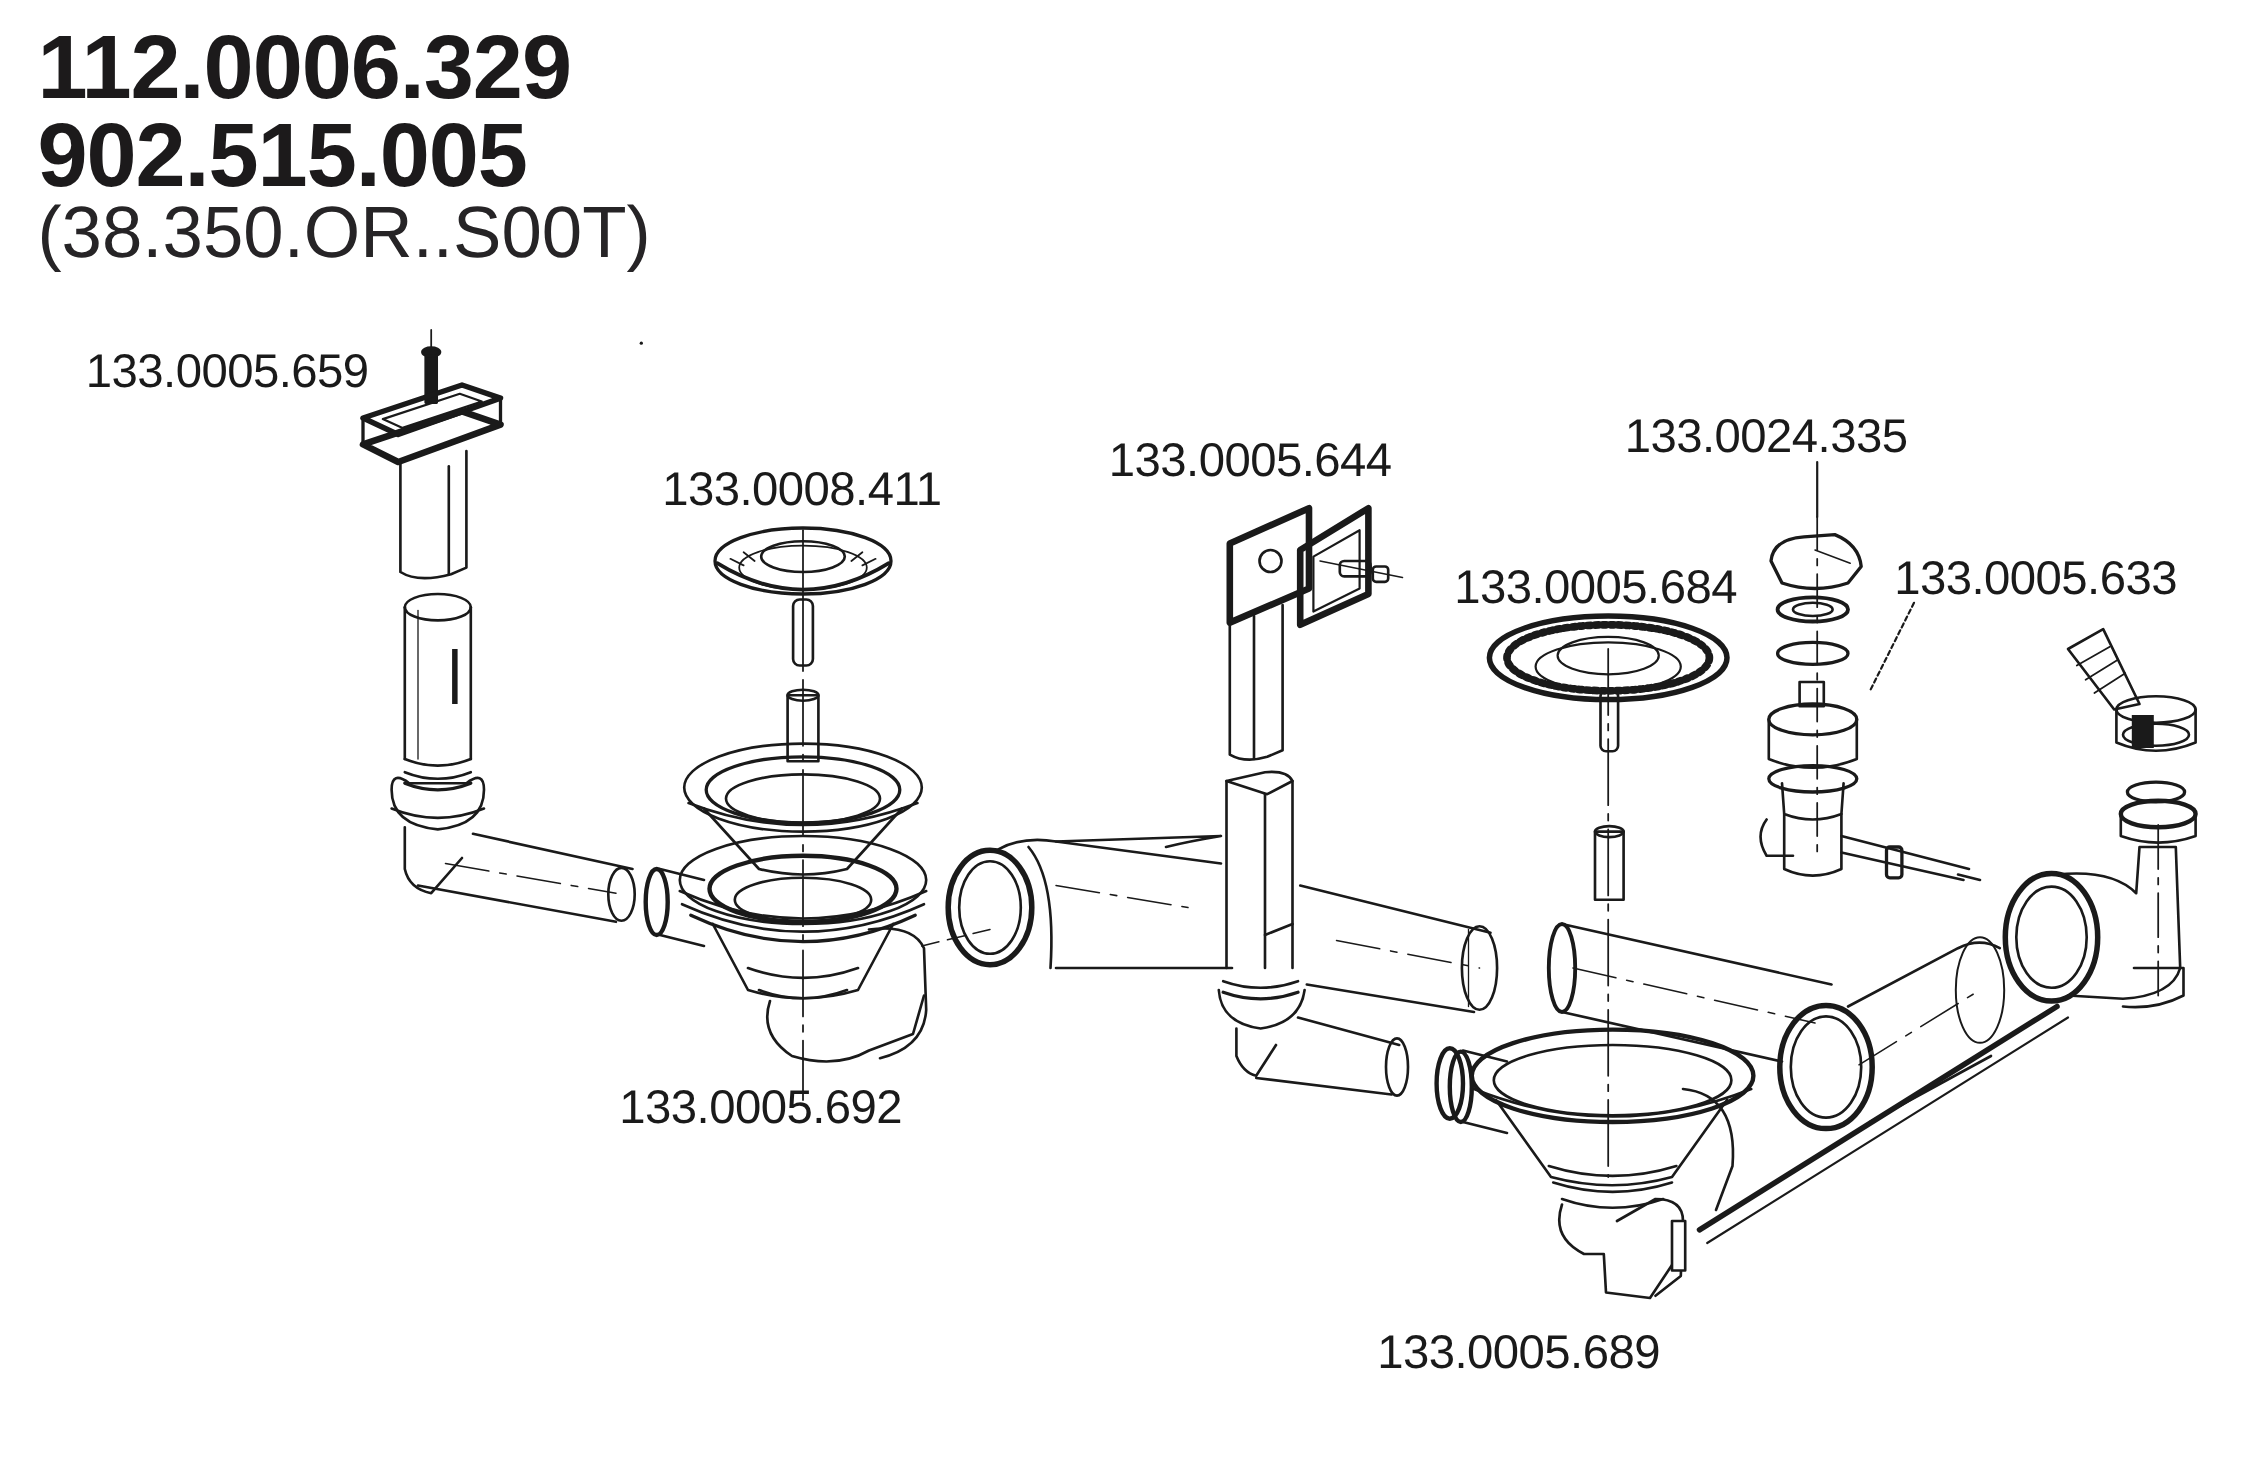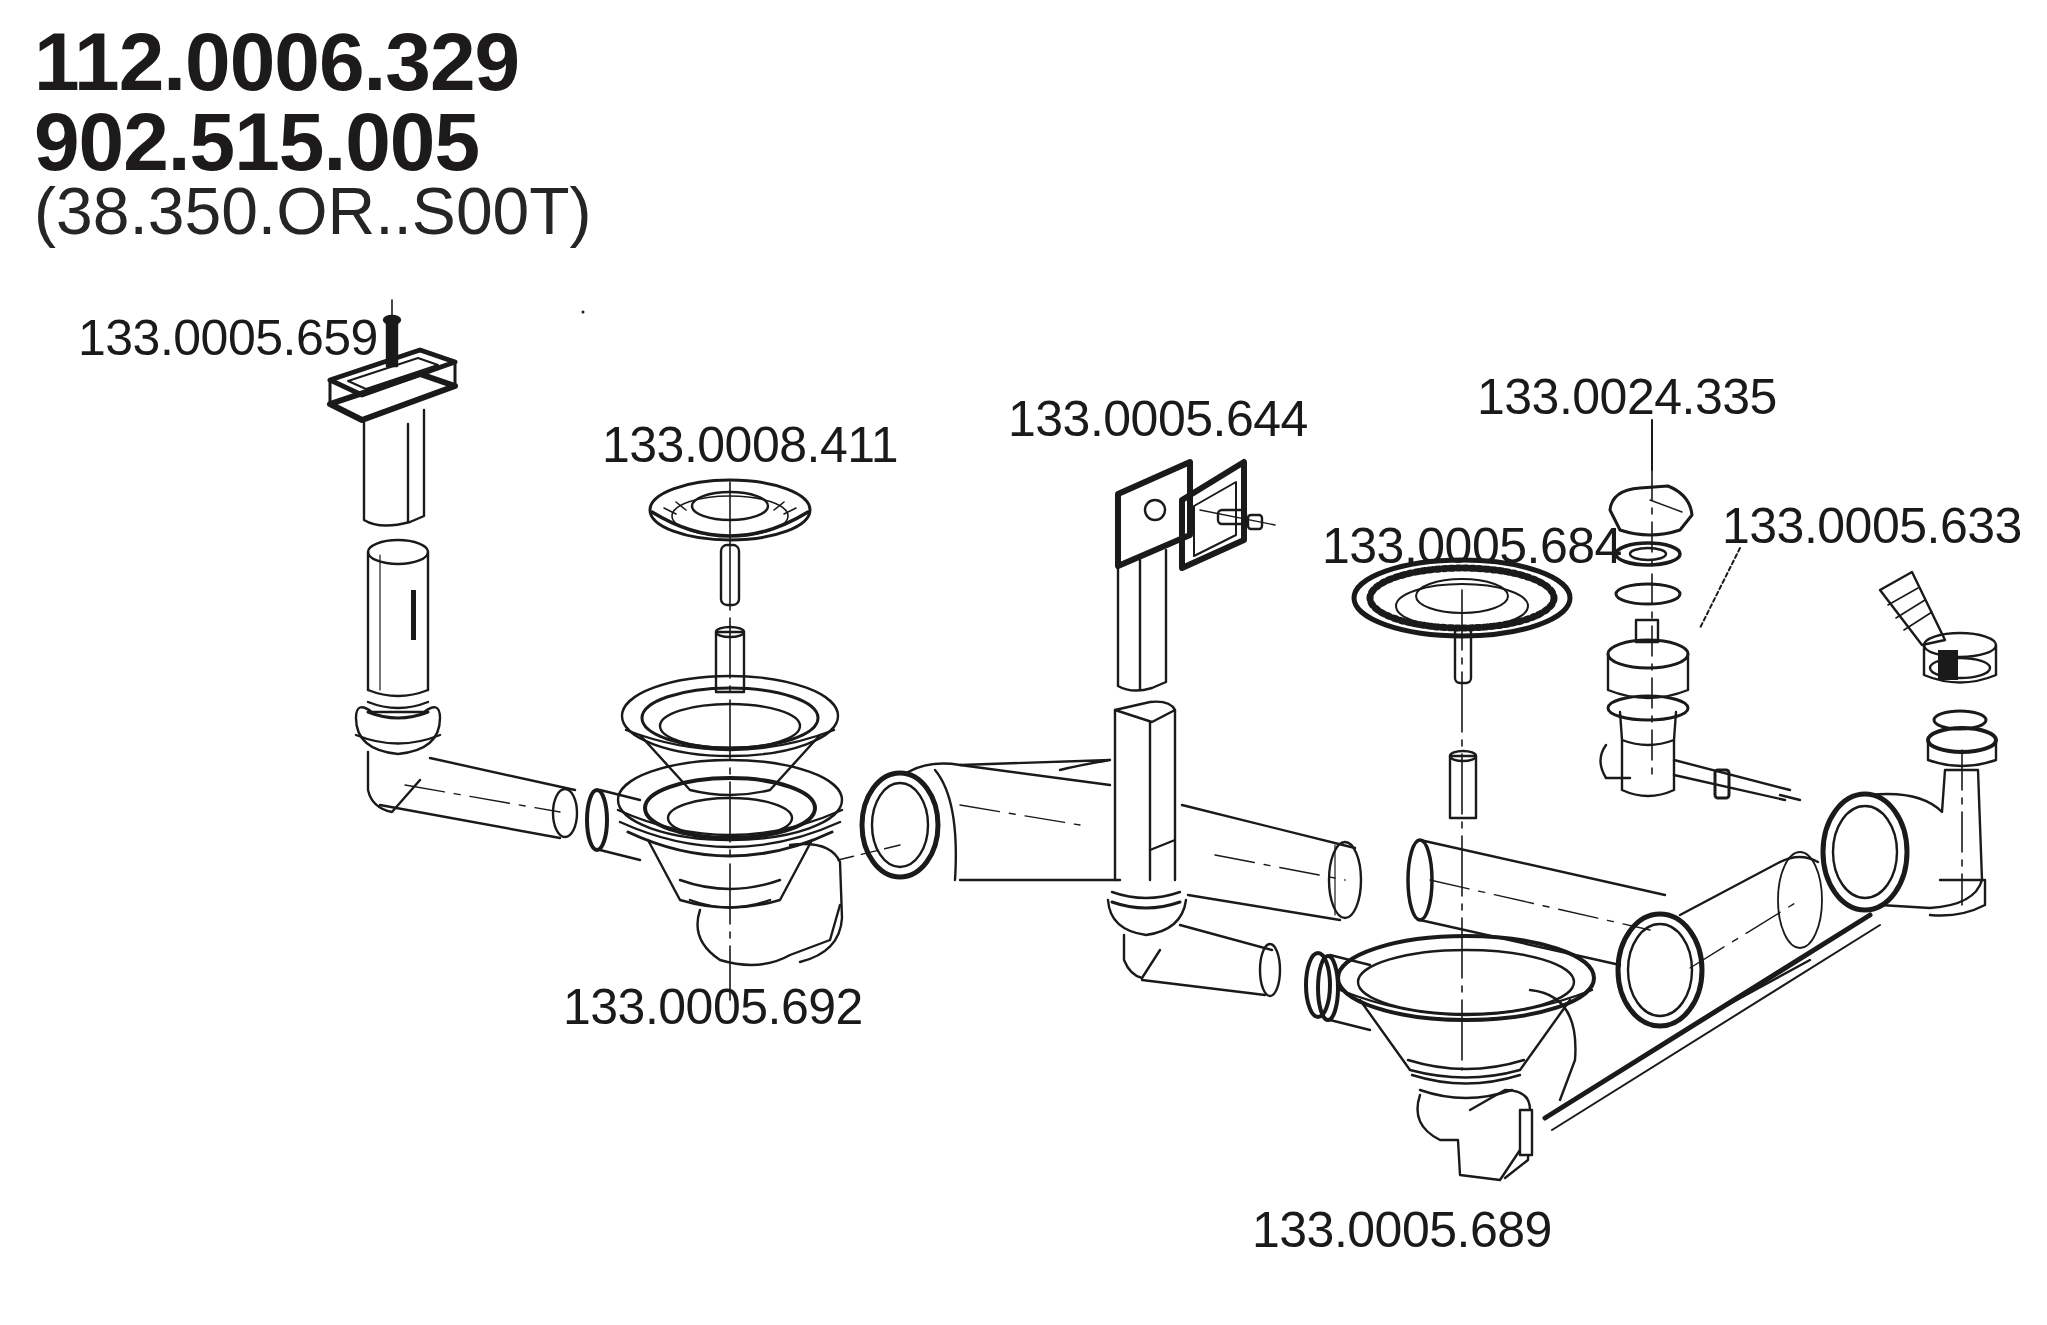--- a/index.html
+++ b/index.html
@@ -41,21 +41,21 @@
     .drawing {
       position: absolute;
       left: 0;
       top: 0;
       width: 2047px;
       height: 1325px;
     }
     .part-label {
       position: absolute;
       font-family: "Liberation Sans", sans-serif;
-      font-size: 50px;
+      font-size: 43px;
       line-height: 44px;
       color: #1a1a1a;
       white-space: nowrap;
       letter-spacing: -0.5px;
       cursor: pointer;
     }
   </style>
 </head>
 <body>
 
@@ -289,16 +289,16 @@
     <line x1="1740" y1="548" x2="1700" y2="628" stroke-width="2" stroke-dasharray="4,3"></line>
   </g>
 
   <circle cx="583" cy="312" r="1.5" fill="#1a1a1a" stroke="none"></circle>
 </svg>
 
 <div class="part-label" style="left:78px; top:316px;">133.0005.659</div>
 <div class="part-label" style="left:602px; top:423px;">133.0008.411</div>
 <div class="part-label" style="left:1008px; top:397px;">133.0005.644</div>
 <div class="part-label" style="left:1477px; top:375px;">133.0024.335</div>
-<div class="part-label" style="left:1322px; top:524px;">133.0005.684</div>
+<div class="part-label" style="left:1322px; top:512px;">133.0005.684</div>
 <div class="part-label" style="left:1722px; top:504px;">133.0005.633</div>
 <div class="part-label" style="left:563px; top:985px;text-align:right;">133.0005.692</div>
 <div class="part-label" style="left:1252px; top:1208px;">133.0005.689</div>
 
 </body></html>

